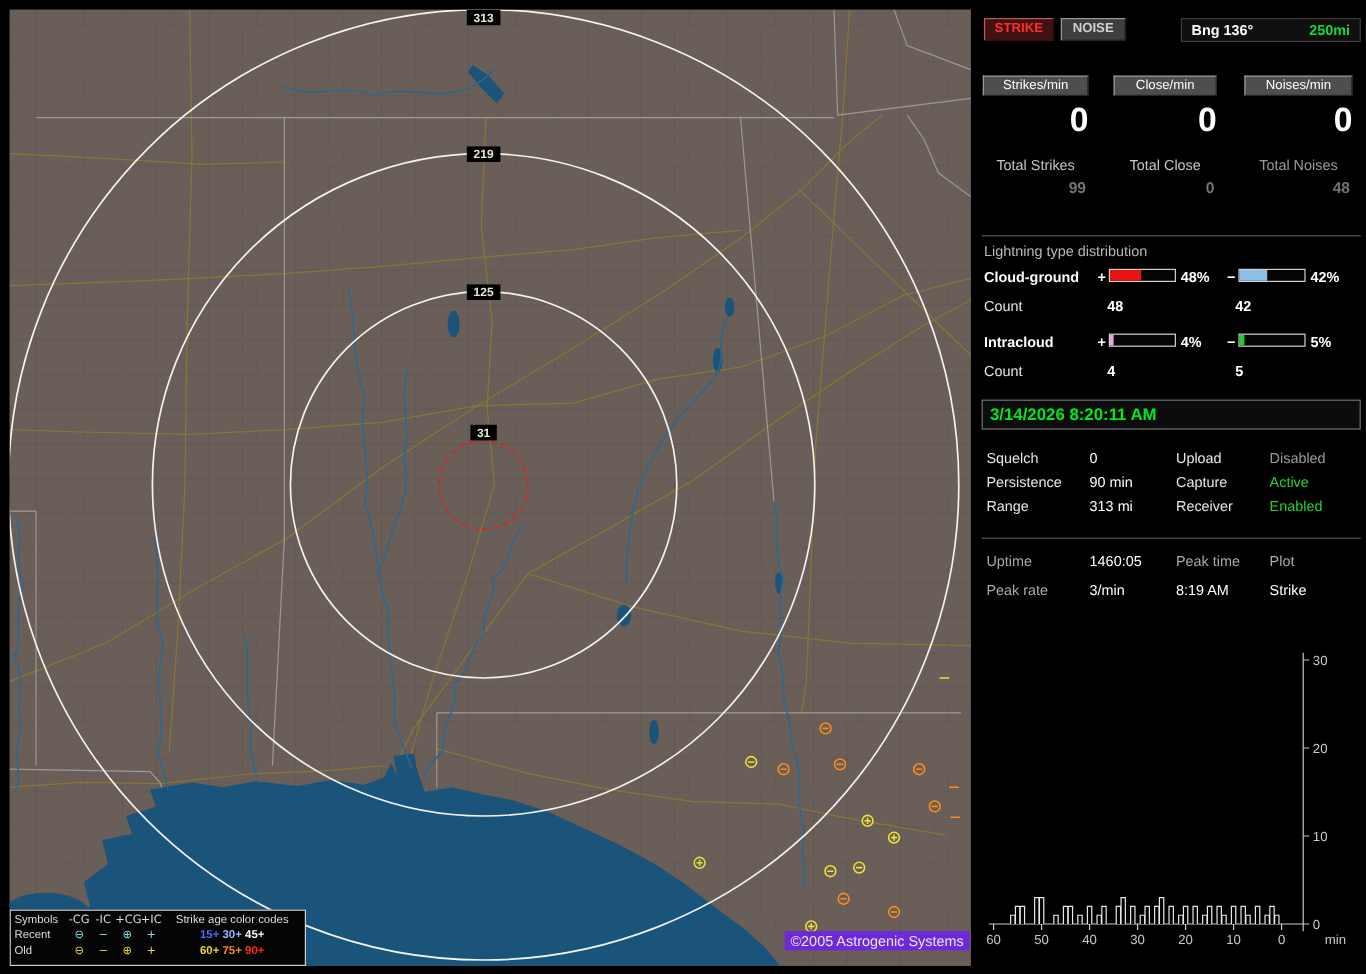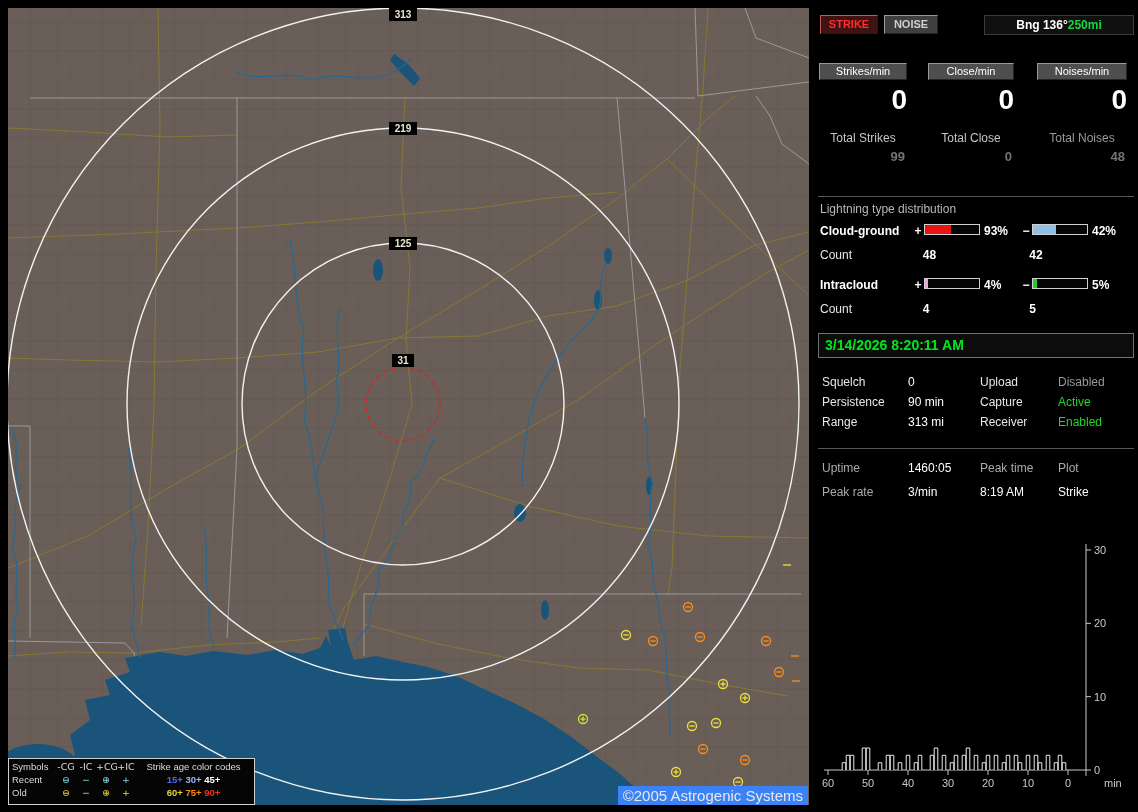--- a/index.html
+++ b/index.html
@@ -12,29 +12,29 @@
   #map{position:absolute;left:8px;top:8px;width:801px;height:797px;background:#6a5e58;overflow:hidden}
   #map svg text{font-family:"Liberation Sans",sans-serif}
 
   .legend{left:0;top:750px;width:247px;height:47px;background:#050505;border:1px solid #cfcfcf;
           font-size:9.5px;color:#ddd;padding:2px 3px;line-height:1.35}
   .lg-row{display:flex;align-items:center;height:13px}
   .lg-name{width:44px}
   .lg-s{width:20px;text-align:center;font-family:"DejaVu Sans",sans-serif}
   .lg-age-head{flex:1;text-align:center}
   .lg-age{width:33px;text-align:center;font-weight:bold}
-  .copyright{right:1px;bottom:0;background:#3b82f6;color:#e8e8e8;font-size:15px;padding:1px 5px}
+  .copyright{right:1px;bottom:13px;background:#6d28d9;color:#e8e8e8;font-size:12px;padding:1px 5px}
 
   
   #panel{position:absolute;left:816px;top:0;width:322px;height:812px;background:#000;font-size:12px}
   .btn{height:19px;font-size:11px;font-weight:bold;text-align:center;line-height:16px;
        background:#3f3f3f;border:1px solid;border-color:#9a9a9a #222 #222 #9a9a9a;cursor:pointer}
   .btn.strike{background:#401212;color:#ff2e2e;border-color:#c05858 #3a0e0e #3a0e0e #c05858}
   .btn.noise{color:#cfcfcf}
-  .bng{display:flex;justify-content:center;align-items:center;height:20px;padding:0 8px;
+  .bng{display:flex;justify-content:space-between;align-items:center;height:20px;padding:0 8px;
        background:#101010;border:1px solid #3c3c3c;font-weight:bold;font-size:12px}
   .bng .rng{color:#16d83c}
   .chip{height:17px;line-height:14px;font-size:11px;text-align:center;background:#4e4e4e;color:#fff;
         border:1px solid;border-color:#9a9a9a #262626 #262626 #9a9a9a;cursor:pointer}
   .bigzero{font-size:28px;font-weight:bold;color:#fff;text-align:right}
   .tot-l{font-size:12px;color:#c6c6c6;text-align:center}
   .tot-l.dim{color:#9a9a9a}
   .tot-v{font-size:13px;font-weight:bold;color:#737373;text-align:right;padding-right:2px}
   .divider{border-top:1px solid #555;height:1px;left:2px;width:316px}
   .sec-title{color:#b8b8b8;font-size:12px}
@@ -281,21 +281,21 @@
 
   <div class="abs divider" style="top:196px"></div>
   <div class="abs sec-title" style="left:4px;top:202px">Lightning type distribution</div>
 
   <div class="abs d-row" style="top:224px">
     <span class="d-label">Cloud-ground</span>
     <span class="d-sign">+</span>
     <span class="d-bar">
         <span class="d-fill" style="width: 48%; background: rgb(232, 20, 20);"></span>
       </span>
-    <span class="d-pct">93%</span>
+    <span class="d-pct">48%</span>
     <span class="d-sign">−</span>
     <span class="d-bar">
         <span class="d-fill" style="width: 42%; background: rgb(144, 192, 232);"></span>
       </span>
     <span class="d-pct">42%</span>
   </div>
   <div class="abs d-row" style="top:248px">
     <span class="cnt-l">Count</span>
     <span class="cnt-v">48</span>
     <span class="cnt-v">42</span>

